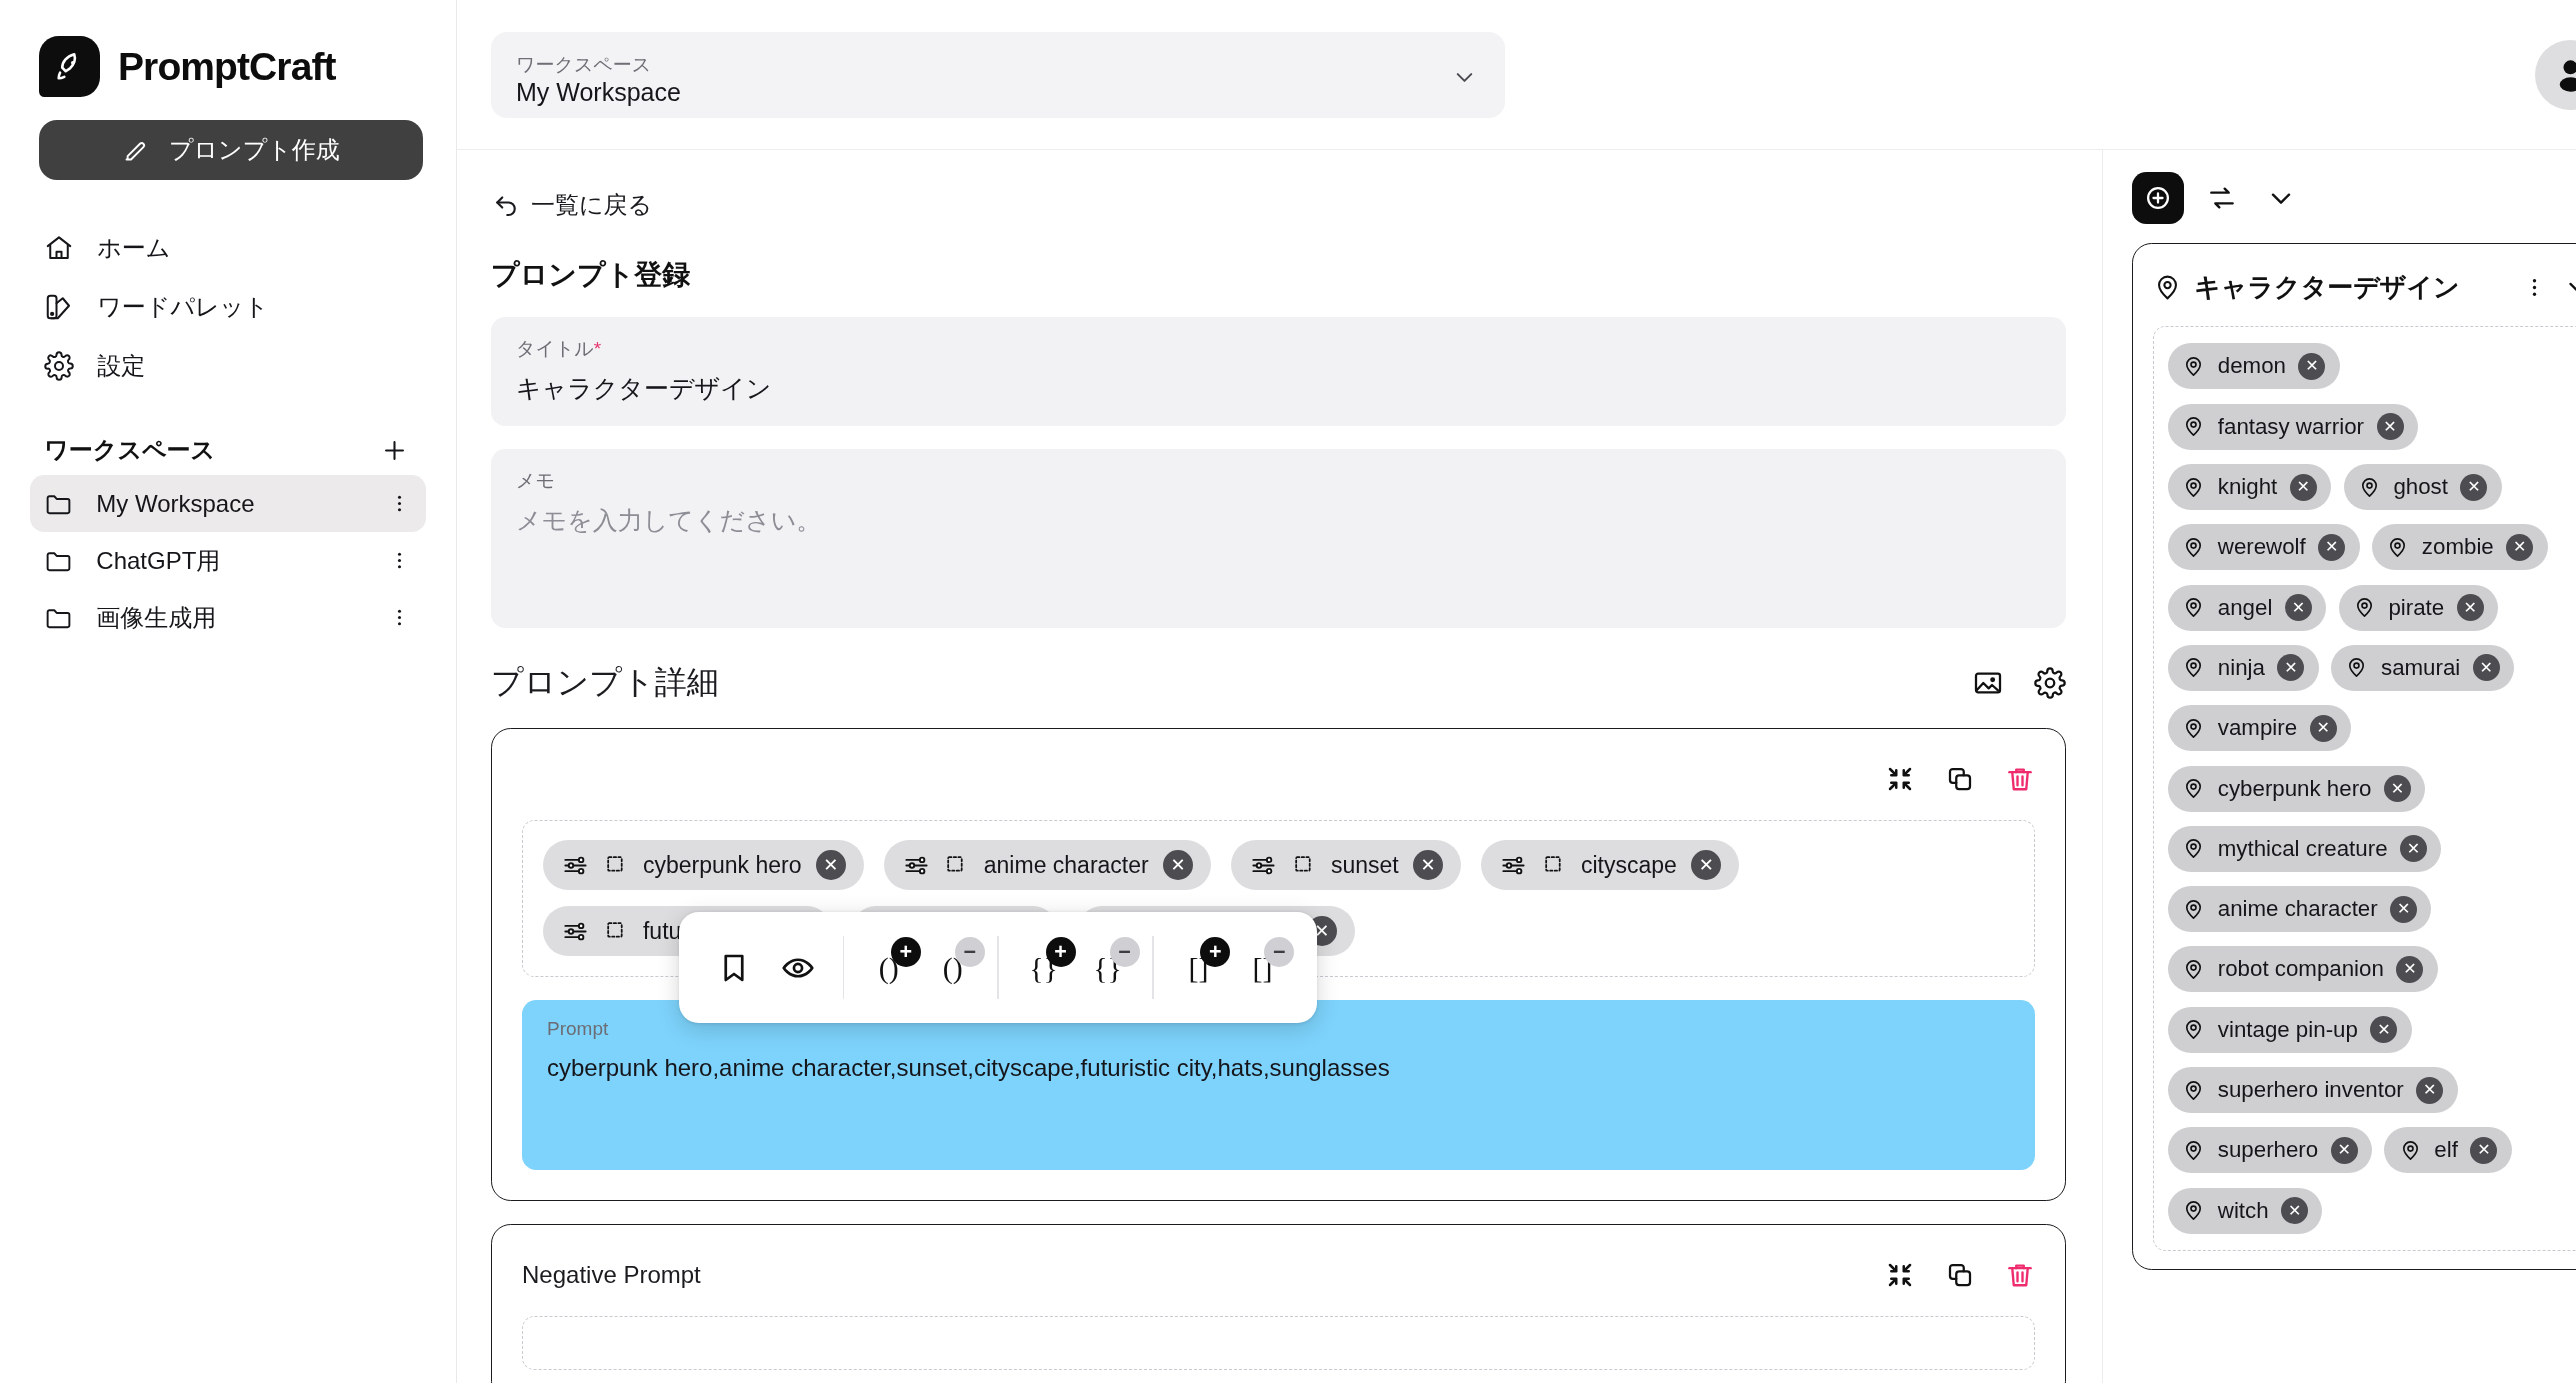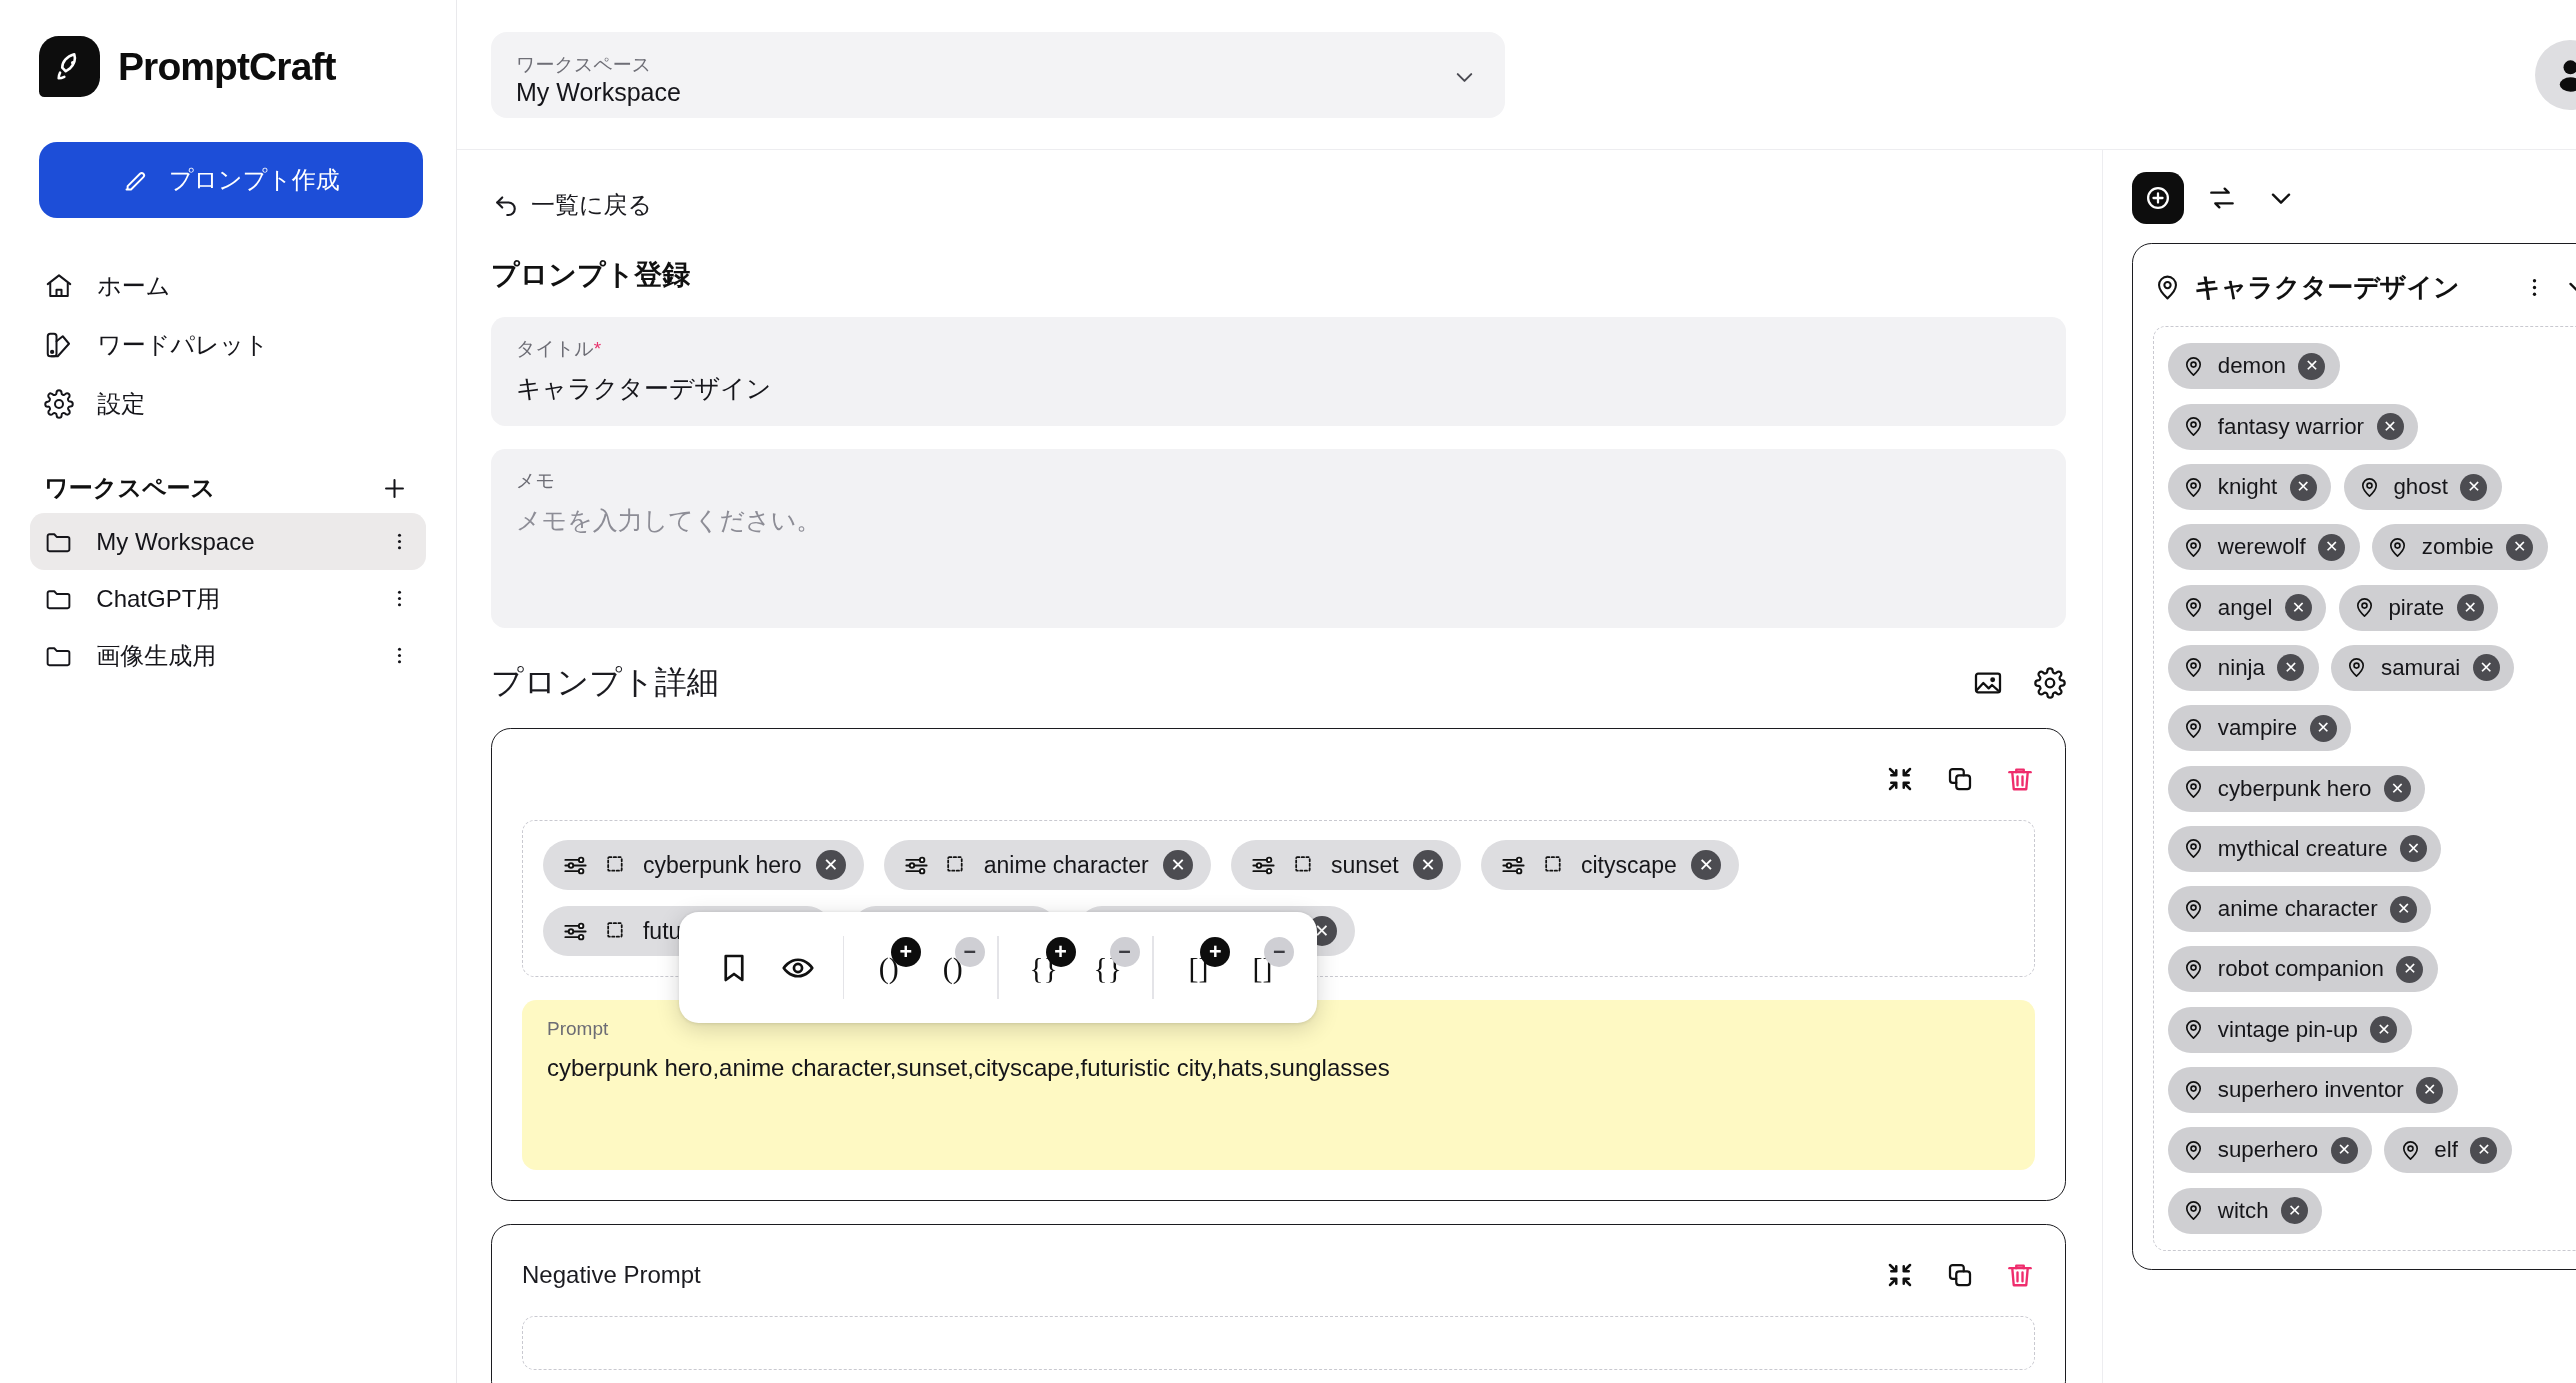--- a/index.html
+++ b/index.html
@@ -22,23 +22,23 @@
   }
   .brand { display: flex; align-items: center; gap: 18px; padding: 36px 9px 0 9px; }
   .brand-logo {
     width: 61px; height: 61px; background: #0d0d0d;
     border-radius: 19.7px 19.7px 19.7px 5.4px;
     display: flex; align-items: center; justify-content: center;
   }
   .brand-name { font-size: 39px; font-weight: 700; letter-spacing: -0.9px; color: #0d0d0d; }
 
   .create-btn {
-    margin: 45px 9px 0 9px;
-    height: 76px; width: 384px;
-    background: #1d4ed8; color: #ffffff;
+    margin: 23px 9px 0 9px;
+    height: 60px; width: 384px;
+    background: #404040; color: #ffffff;
     border-radius: 18px;
     display: flex; align-items: center; justify-content: center; gap: 19.7px;
     font-size: 24px; font-weight: 500;
     cursor: pointer;
   }
 
   .nav { margin-top: 38px; }
   .nav-item {
     display: flex; align-items: center; gap: 23px;
     height: 59px; padding: 0 14.3px; border-radius: 12.5px;
@@ -150,21 +150,21 @@
     font-size: 23px; color: #16161a; cursor: pointer;
   }
   .ptag .x {
     width: 30px; height: 30px; border-radius: 50%;
     background: #4c4c51; color: #fff;
     display: flex; align-items: center; justify-content: center;
     font-size: 18px; line-height: 1; cursor: pointer;
   }
 
   .subfield {
-    margin-top: 23px; background: #fef9c3; border-radius: 14.3px;
+    margin-top: 23px; background: #7dd3fc; border-radius: 14.3px;
     padding: 18px 25px 23px 25px; min-height: 170px;
   }
   .subfield .lab { font-size: 19px; color: #6c6c74; }
   .subfield .val { font-size: 24px; color: #15151a; margin-top: 14.3px; }
 
   
   .float-tb {
     position: absolute; left: 222px; top: 762px;
     background: #ffffff; border-radius: 19.7px;
     box-shadow: 0 5.4px 23px rgba(0,0,0,0.16), 0 0.9px 3.6px rgba(0,0,0,0.10);

